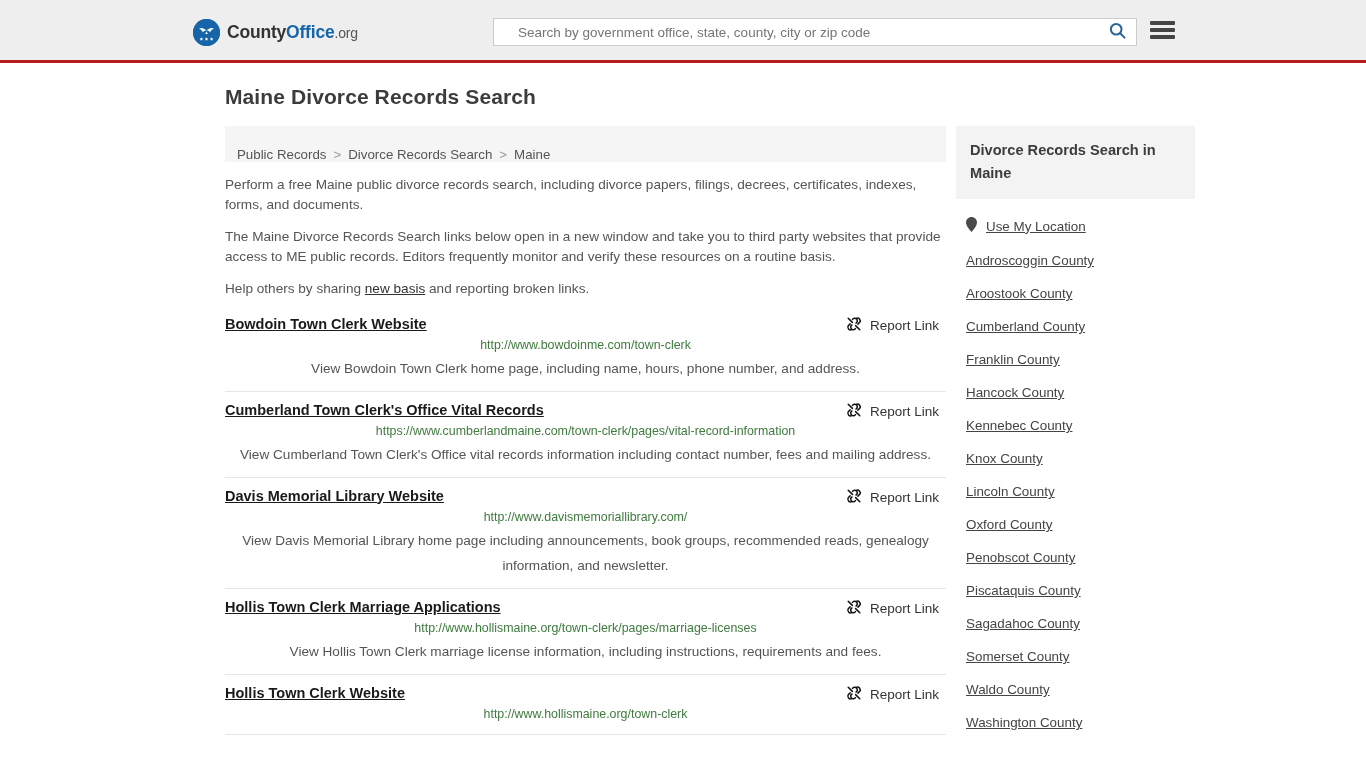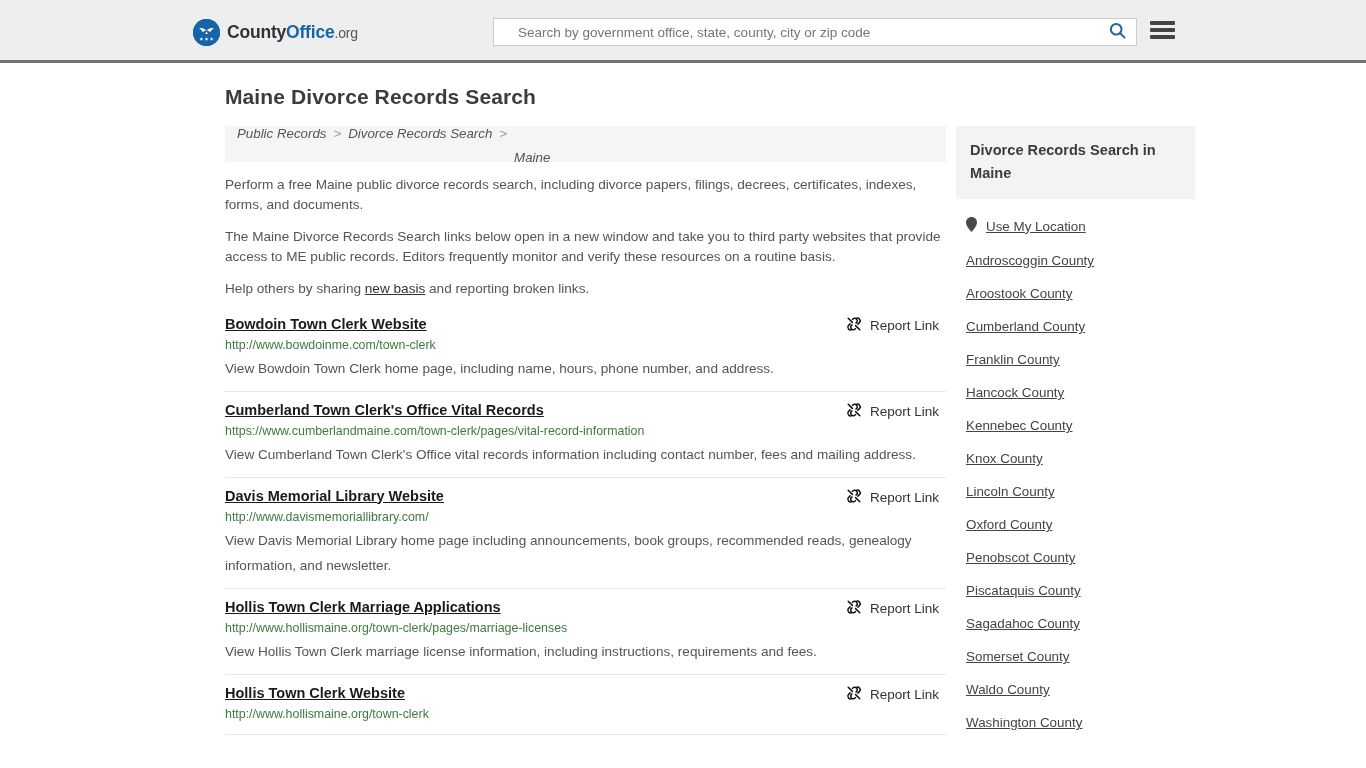--- a/index.html
+++ b/index.html
@@ -9,21 +9,21 @@
     overflow: hidden;
     background: #ffffff;
     font-family: "Liberation Sans", sans-serif;
     -webkit-font-smoothing: antialiased;
   }
 
   
   .site-header {
     height: 63px;
     background: #eeeeee;
-    border-bottom: 3px solid #737373;
+    border-bottom: 3px solid #b91c1c;
     position: relative;
     display: flex;
     align-items: center;
   }
   .logo-wrap {
     position: absolute;
     left: 193px;
     top: 19px;
     display: flex;
     align-items: center;
@@ -119,27 +119,26 @@
     letter-spacing: 0.1px;
   }
   .main-col { width: 731px; flex: none; padding-left: 10px; }
   .side-col { width: 239px; flex: none; margin-left: 10px; }
 
   
   .breadcrumb {
     background: #f5f5f5;
     height: 36px;
     display: flex;
-    align-items: flex-start;
+    align-items: flex-end;
     padding: 0 12px;
     font-size: 13.3px;
     color: #555555;
     gap: 0;
     margin-bottom: 13px;
-    font-style: italic;
   }
   .breadcrumb a {
     color: #555555;
     text-decoration: none;
     white-space: nowrap;
   }
   .breadcrumb .sep {
     color: #999999;
     margin: 0 7px;
   }
@@ -157,20 +156,21 @@
     color: #333333;
     text-decoration: underline;
     font-weight: normal;
   }
 
   
   .results { margin-top: 10px; }
   .result {
     border-bottom: 1px solid #e6e6e6;
     padding: 8px 0 10px 0;
+    text-align: center;
   }
   .result:first-child { padding-top: 5px; }
   .result-top {
     display: flex;
     align-items: flex-start;
     justify-content: space-between;
   }
   .result-title {
     font-size: 14.5px;
     font-weight: bold;

